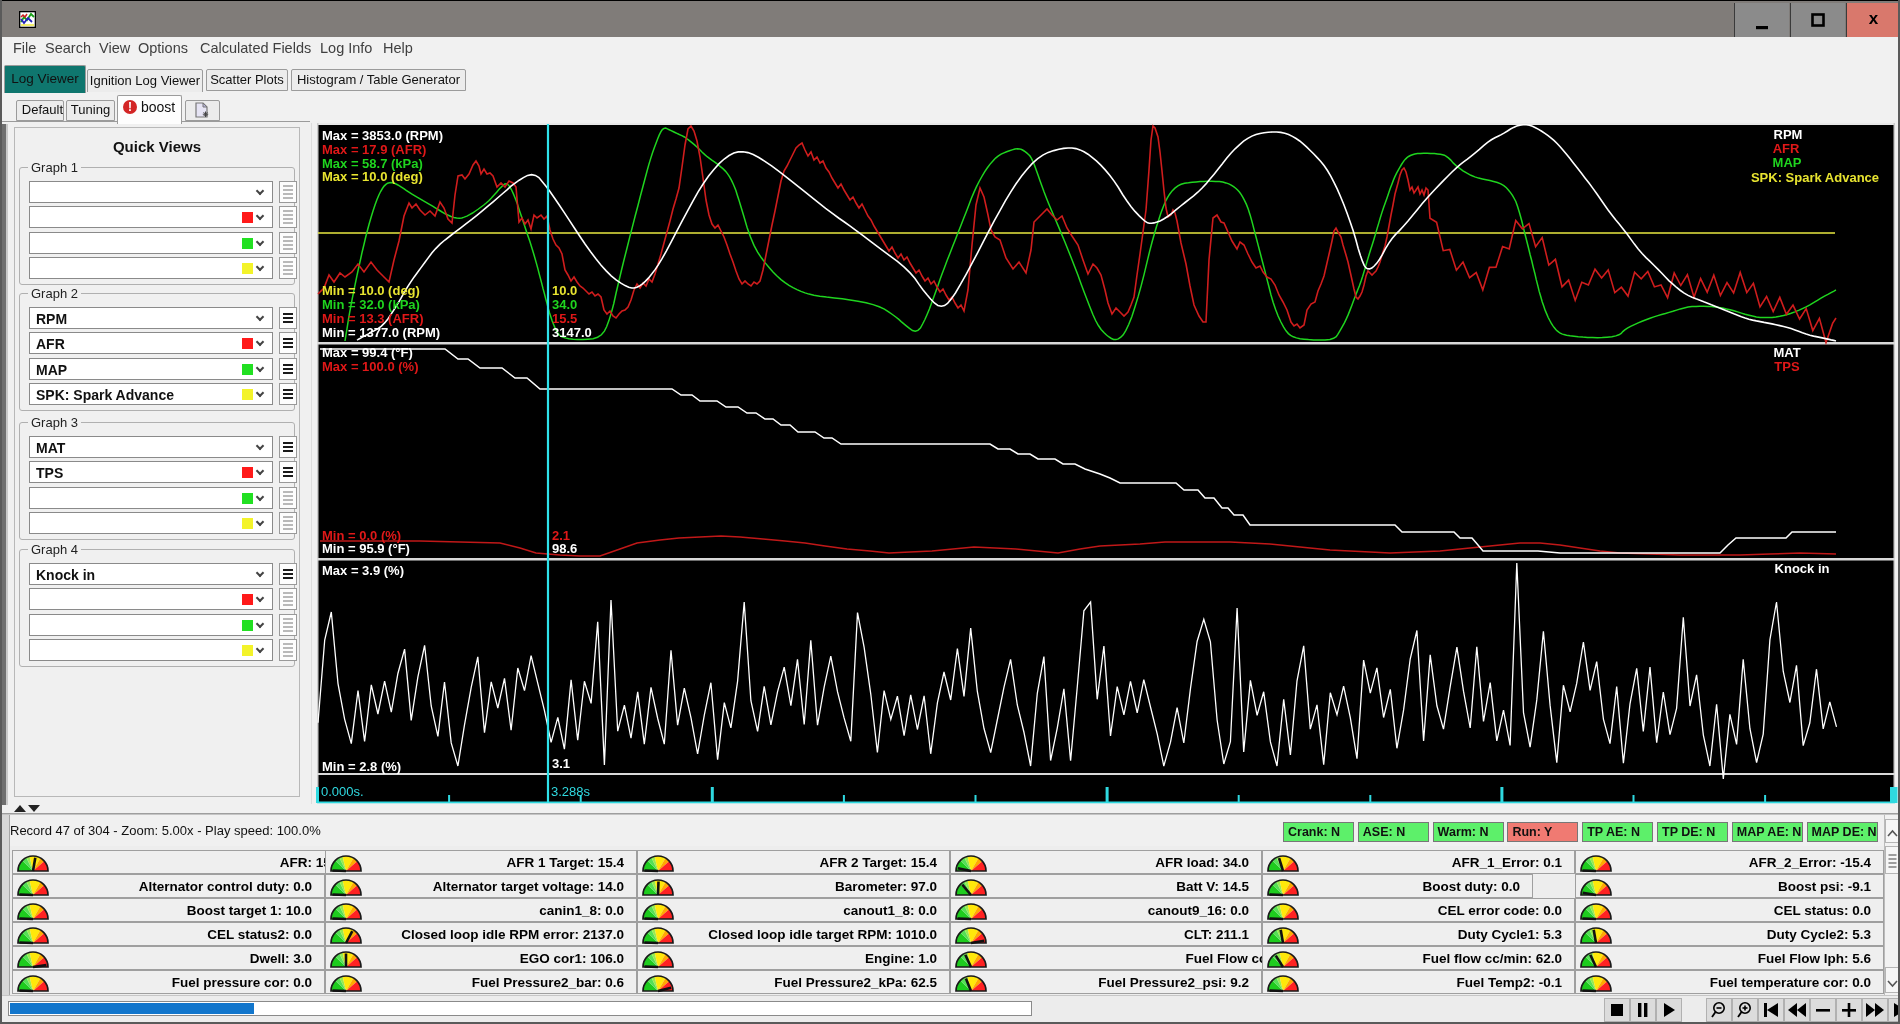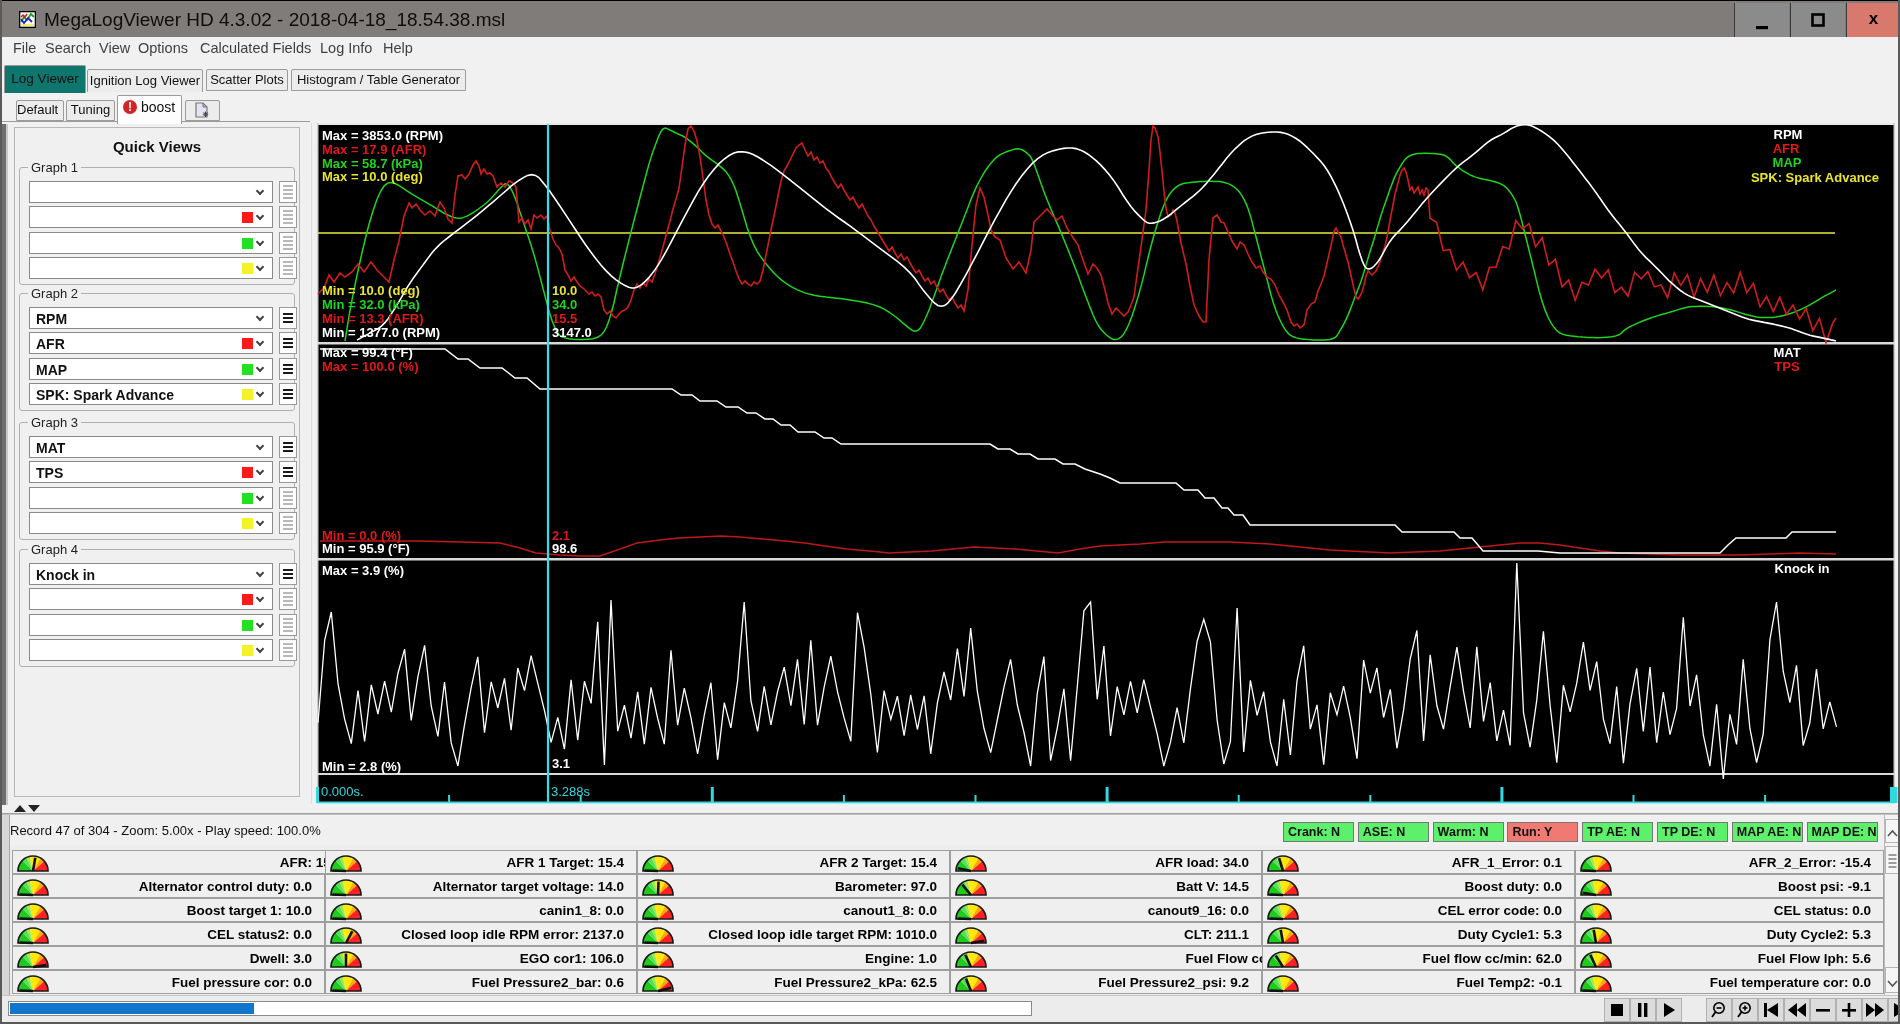--- a/index.html
+++ b/index.html
@@ -72,21 +72,20 @@
 </defs>
   </svg>
 <div id="titlebar" class="abs">
     <svg class="abs" style="left:19px;top:10px" width="17" height="17" viewBox="0 0 17 17">
       <rect x="0.5" y="0.5" width="16" height="16" fill="#ffffff" stroke="#000" stroke-width="1.6"></rect>
       <path d="M2 13 L15 13 L15 15 L2 15 Z" fill="#f3ee6a"></path>
       <polyline points="2,11 5,6 8,9 12,3 15,6" fill="none" stroke="#18a018" stroke-width="1.8"></polyline>
       <polyline points="2,8 5,12 9,7 13,11" fill="none" stroke="#2222bb" stroke-width="1.8"></polyline>
       <polyline points="2,6 4,4 6,6 8,3" fill="none" stroke="#cc2020" stroke-width="1.5"></polyline>
     </svg>
-    <div id="title-txt" class="abs">MegaLogViewer HD 4.3.02 - 2018-04-18_18.54.38.msl</div>
     <div id="btn-min" class="abs winbtn"><svg width="14" height="14" style="margin-top:14px">
         <rect x="1" y="9" width="12" height="3.2" fill="#000"></rect>
       </svg></div>
     <div id="btn-max" class="abs winbtn"><svg width="14" height="14" style="margin-top:10px">
         <rect x="1.5" y="1.5" width="11" height="11" fill="none" stroke="#000" stroke-width="2.6"></rect>
       </svg></div>
     <div id="btn-close" class="abs winbtn" style="color:#000;font-size:17px;font-weight:bold;padding-top:6px">x</div>
   </div>
 <div id="menubar" class="abs">
     <div class="abs menu-item" style="left:13px">File</div>
@@ -98,21 +97,21 @@
     <div class="abs menu-item" style="left:383px">Help</div>
   </div>
 <div id="tabs1" class="abs">
     <div class="tab1" style="left:4px;top:3px;width:82px;height:28px;background:#0f766e;border-bottom:none;padding-top:5px;font-size:13.5px;z-index:3">Log Viewer</div>
     <div class="tab1" style="left:87px;top:7px;width:116px;height:38px;padding-top:3px">Ignition Log Viewer</div>
     <div class="tab1" style="left:206px;top:7px;width:82px;height:22px;padding-top:2px">Scatter Plots</div>
     <div class="tab1" style="left:291px;top:7px;width:175px;height:22px;padding-top:2px">Histogram / Table Generator</div>
   </div>
 <div id="hline1" class="abs"></div>
 <div id="tabs2" class="abs">
-    <div class="tab2" style="left:16px;top:8px;width:48px;height:21px;text-align:left;padding-top:1px">Default</div>
+    <div class="tab2" style="left:16px;top:8px;width:48px;height:21px;text-align:right;padding-top:1px">Default</div>
     <div class="tab2" style="left:66px;top:8px;width:49px;height:21px;text-align:center;padding-top:1px">Tuning</div>
     <div class="tab2" style="left:117px;top:3px;width:65px;height:29px;background:#fdfdfd;border-bottom:none;z-index:3">
       <div class="abs" style="left:5px;top:3.5px;width:14px;height:14px;border-radius:50%;background:#d32525;color:#fff;font-size:12px;font-weight:bold;text-align:center;line-height:14px">!</div>
       <div class="abs" style="left:23px;top:3px;font-size:14px">boost</div>
     </div>
     <div class="tab2" style="left:185px;top:8px;width:35px;height:21px"><svg width="16" height="16" style="margin:1px 0 0 8px" viewBox="0 0 16 16">
         <path d="M2 1 L9 1 L13 5 L13 15 L2 15 Z" fill="#e6e4f4" stroke="#777" stroke-width="1.2"></path>
         <path d="M9 1 L9 5 L13 5 Z" fill="#b9b4dd" stroke="#777" stroke-width="1"></path>
         <path d="M11.5 9.5 L11.5 15 M8.8 12.2 L14.2 12.2 M9.6 10.3 L13.4 14.1 M13.4 10.3 L9.6 14.1" stroke="#444" stroke-width="1"></path>
       </svg></div>
@@ -467,21 +466,21 @@
       </svg>
       <div class="gtxt">Barometer: 97.0</div>
     </div>
     <div class="gcell" style="left:950px;top:28px;width:312px">
       <svg class="gico" width="34" height="20" viewBox="0 0 34 20">
         <use href="#gbase"></use>
         <line x1="17" y1="18" x2="8.3" y2="7.7" stroke="#111" stroke-width="2.6"></line>
       </svg>
       <div class="gtxt">Batt V: 14.5</div>
     </div>
-    <div class="gcell" style="left:1262px;top:28px;width:313px">
+    <div class="gcell" style="left:1262px;top:28px;width:271px">
       <svg class="gico" width="34" height="20" viewBox="0 0 34 20">
         <use href="#gbase"></use>
         <line x1="17" y1="18" x2="3.5" y2="17.5" stroke="#111" stroke-width="2.6"></line>
       </svg>
       <div class="gtxt">Boost duty: 0.0</div>
     </div>
     <div class="gcell" style="left:1575px;top:28px;width:309px">
       <svg class="gico" width="34" height="20" viewBox="0 0 34 20">
         <use href="#gbase"></use>
         <line x1="17" y1="18" x2="3.7" y2="15.7" stroke="#111" stroke-width="2.6"></line>

